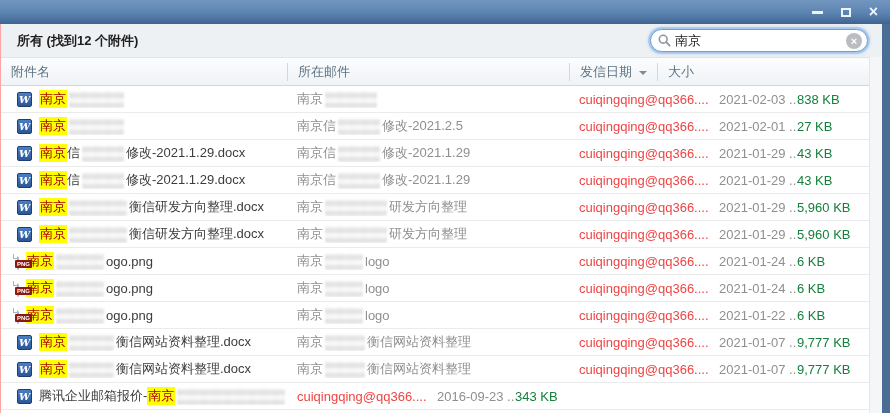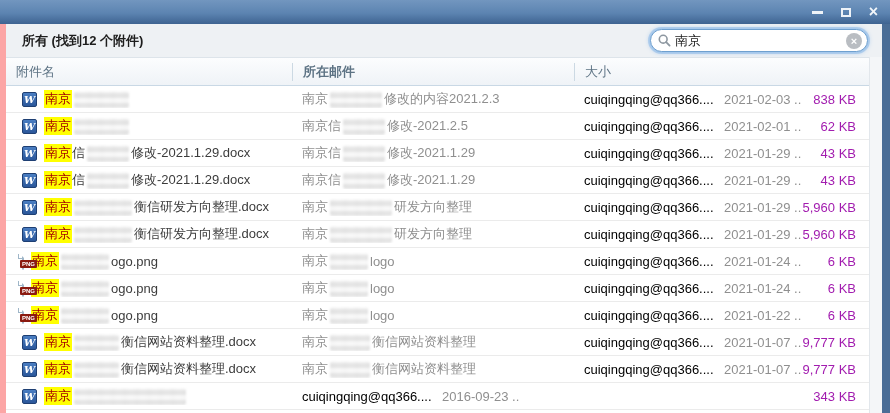--- a/index.html
+++ b/index.html
@@ -19,21 +19,21 @@
     padding-right:12px; gap:18px;
   }
   .winbtn { color:#fff; cursor:default; display:flex; align-items:center; justify-content:center; height:16px; }
   .btn-min i { display:block; width:11px; height:3px; background:#eef3f8; }
   .btn-max i { display:block; width:10px; height:9px; border:2px solid #eef3f8; }
   .btn-close { font-size:16px; font-weight:bold; color:#f2f6fa; line-height:14px; }
 
   
   .winbody {
     flex:1; display:flex; flex-direction:column;
-    border-left:6px solid #fca5a5; border-right:8px solid #4a6d96;
+    border-left:1px solid #fca5a5; border-right:8px solid #4a6d96;
     background:#fff; min-height:0;
   }
 
   
   .toolbar {
     height:33px; flex:0 0 33px; background:#eef1f4;
     display:flex; align-items:center; justify-content:space-between;
     padding:0 14px 0 16px;
   }
   .result-title { font-size:13px; font-weight:bold; color:#1d1d1d; }
@@ -63,41 +63,41 @@
   }
   .thead {
     height:29px; flex:0 0 29px;
     background:linear-gradient(#fcfdfe,#eff3f7);
     border-top:1px solid #dde4ea; border-bottom:1px solid #c9d8e5;
     display:flex; align-items:center; font-size:13px; color:#5d7384;
   }
   .th { display:flex; align-items:center; height:18px; padding-left:10px; }
   .th + .th { border-left:1px solid #ccd9e3; }
   .th-name { flex:0 0 286px; padding-left:10px; }
-  .th-mail { flex:0 0 282px;font-weight:bold; }
+  .th-mail { flex:0 0 282px; }
   .th-sender { flex:0 0 140px; }
   .th-date { flex:0 0 88px; }
   .th-size { flex:1; }
   .sort-caret {
     width:0; height:0; margin-left:7px; margin-top:2px;
     border-left:4px solid transparent; border-right:4px solid transparent;
     border-top:4px solid #7b8c9a;
   }
 
   .tbody { flex:1; overflow:hidden; }
   .row {
     height:27px; display:flex; align-items:center;
     border-bottom:1px solid #ebebeb; font-size:13px;
   }
   .cell { overflow:hidden; white-space:nowrap; }
   .c-name { flex:0 0 286px; padding-left:16px; color:#3c3c3c; display:flex; align-items:center; }
   .c-mail { flex:0 0 282px; padding-left:10px; color:#8f8f8f; display:flex; align-items:center; }
-  .c-sender { flex:0 0 140px; padding-left:10px; color:#000000; }
+  .c-sender { flex:0 0 140px; padding-left:10px; color:#ef4444; }
   .c-date { flex:0 0 88px; padding-left:10px; color:#8f8f8f; }
-  .c-size { flex:1; text-align:right; padding-right:13px; color:#a21caf; }
+  .c-size { flex:1; text-align:left; padding-right:13px; color:#15803d; }
 
   .kw { background:#ffff00; color:#a40000; padding:0 1px; }
 
   .redact {
     display:inline-block; height:17px; vertical-align:middle;
     margin:0 2px; border-radius:2px;
     background:
       repeating-linear-gradient(0deg, rgba(226,226,226,.85) 0 5px, rgba(248,248,248,.85) 5px 10px),
       repeating-linear-gradient(90deg, #ececec 0 6px, #f8f8f8 6px 12px);
     filter:blur(1.3px);
@@ -158,39 +158,42 @@
 
     <div class="main">
       <div class="table-col">
         <div class="thead">
           <div class="th th-name">
             <span>附件名</span>
           </div>
           <div class="th th-mail">
             <span>所在邮件</span>
           </div>
+          <div class="th th-date">
+            <span>发信日期</span>
+            <span class="sort-caret"></span>
+          </div>
           <div class="th th-size">
             <span>大小</span>
           </div>
         </div>
         <div class="tbody" id="tbody">
   <div class="row">
     <div class="cell c-name">
       <span class="ficon">
                   <span class="icon-docx">W</span>
                 </span>
       <span class="t-pre"></span>
       <span class="kw t-kw">南京</span>
       <span class="t-mid"></span>
       <span class="redact r1" style="width: 55px;"></span>
     </div>
     <div class="cell c-mail">
       <span class="m-pre">南京</span>
       <span class="redact r2" style="width: 52px;"></span>
-      <span class="m-post">修改的内容2021.2.3</span>
     </div>
     <div class="cell c-sender">cuiqingqing@qq366....</div>
     <div class="cell c-date">2021-02-03 ...</div>
     <div class="cell c-size">838 KB</div>
   </div>
 
   <div class="row">
     <div class="cell c-name">
       <span class="ficon">
                   <span class="icon-docx">W</span>
@@ -200,21 +203,21 @@
       <span class="t-mid"></span>
       <span class="redact r1" style="width: 55px;"></span>
     </div>
     <div class="cell c-mail">
       <span class="m-pre">南京信</span>
       <span class="redact r2" style="width: 42px;"></span>
       <span class="m-post">修改-2021.2.5</span>
     </div>
     <div class="cell c-sender">cuiqingqing@qq366....</div>
     <div class="cell c-date">2021-02-01 ...</div>
-    <div class="cell c-size">62 KB</div>
+    <div class="cell c-size">27 KB</div>
   </div>
 
   <div class="row">
     <div class="cell c-name">
       <span class="ficon">
                   <span class="icon-docx">W</span>
                 </span>
       <span class="t-pre"></span>
       <span class="kw t-kw">南京</span>
       <span class="t-mid">信</span>
@@ -391,20 +394,21 @@
     <div class="cell c-sender">cuiqingqing@qq366....</div>
     <div class="cell c-date">2021-01-07 ...</div>
     <div class="cell c-size">9,777 KB</div>
   </div>
 
   <div class="row">
     <div class="cell c-name">
       <span class="ficon">
                   <span class="icon-docx">W</span>
                 </span>
+      <span class="t-pre">腾讯企业邮箱报价-</span>
       <span class="kw t-kw">南京</span>
       <span class="t-mid"></span>
       <span class="redact r1" style="width: 112px;"></span>
       <span class="t-post"></span>
     </div>
     <div class="cell c-sender">cuiqingqing@qq366....</div>
     <div class="cell c-date">2016-09-23 ...</div>
     <div class="cell c-size">343 KB</div>
   </div>
 </div>

